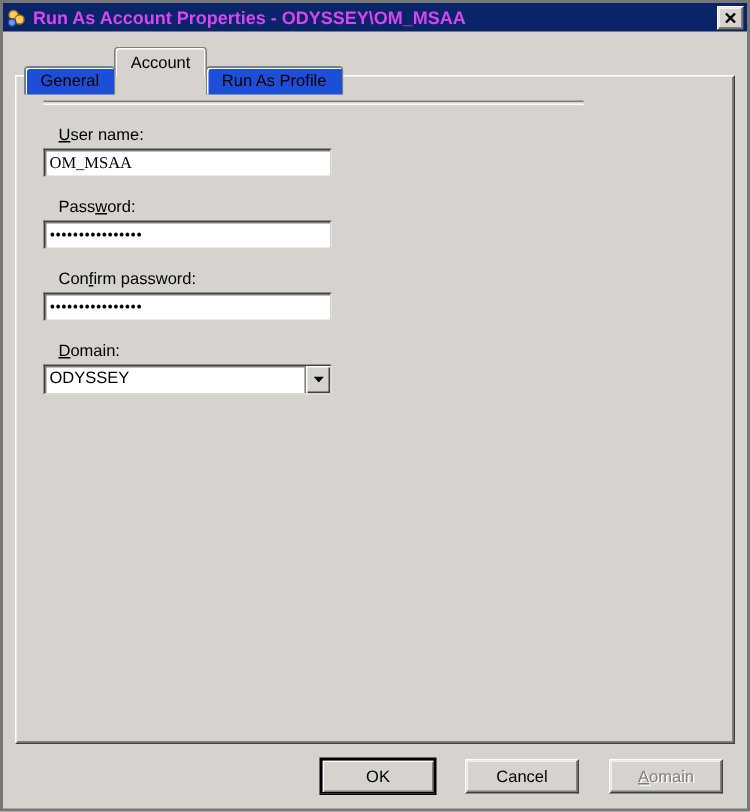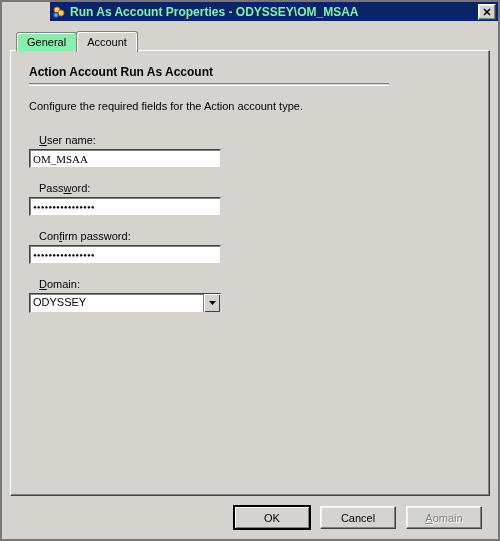--- a/index.html
+++ b/index.html
@@ -20,24 +20,23 @@
     background: #d6d3ce;
     display: flex;
     flex-direction: column;
   }
   .titlebar {
     height: 19px;
     background: #0a246a;
     display: flex;
     align-items: center;
     padding: 0 2px;
-    color: #86efac;
+    color: #d946ef;
     font-weight: bold;
     font-size: 12px;
-    margin-left: 48px;
   }
   .titlebar .app-icon {
     width: 14px;
     height: 14px;
     margin-right: 4px;
     display: inline-flex;
     align-items: center;
     justify-content: center;
   }
   .titlebar .app-icon svg { display:block; }
@@ -79,27 +78,27 @@
     position: relative;
     margin-left: 6px;
     z-index: 2;
   }
   .tab {
     position: relative;
     padding: 3px 10px 3px 10px;
     font-size: 11px;
     border: 1px solid #808080;
     border-bottom: none;
-    background: #86efac;
+    background: #1d4ed8;
     margin-right: -1px;
     border-top-left-radius: 3px;
     border-top-right-radius: 3px;
     box-shadow: inset 1px 1px 0 #fff;
     color: #000;
-    top: 0;
+    top: 12px;
   }
   .tab.active {
     background: #d6d3ce;
     z-index: 3;
     top: 1px;
     padding-top: 4px;
     padding-bottom: 4px;
     margin-top: -2px;
     box-shadow: inset 1px 1px 0 #fff, inset -1px 0 0 #fff;
   }
@@ -188,21 +187,21 @@
     box-shadow: inset 1px 1px 0 #fff, inset -1px -1px 0 #404040;
     display: flex;
     align-items: center;
     justify-content: center;
   }
   .combo .combo-btn svg { display:block; }
   .field-block { margin-bottom: 14px; }
   .button-row {
     display: flex;
     justify-content: flex-end;
-    gap: 10px;
+    gap: 20px;
     padding: 10px 8px 2px 0;
   }
   .btn {
     width: 76px;
     height: 23px;
     box-sizing: border-box;
     font-family: Tahoma, sans-serif;
     font-size: 11px;
     background: #d6d3ce;
     border: 1px solid #404040;
@@ -247,26 +246,27 @@
   </div>
 
   <div class="client">
     <div class="tabstrip">
       <div class="tab">
         <span>General</span>
       </div>
       <div class="tab active">
         <span>Account</span>
       </div>
+      <div class="tab">
+        <span>Run As Profile</span>
+      </div>
     </div>
 
     <div class="panel">
-      <div class="section-title">Action Account Run As Account</div>
       <div class="rule"></div>
-      <div class="desc">Configure the required fields for the Action account type.</div>
 
       <div class="field-block">
         <div class="field-label">
           <span></span><span class="u">U</span><span>ser name:</span>
         </div>
         <input type="text" class="text-input" value="OM_MSAA" style="">
       </div>
 
       <div class="field-block">
         <div class="field-label">

